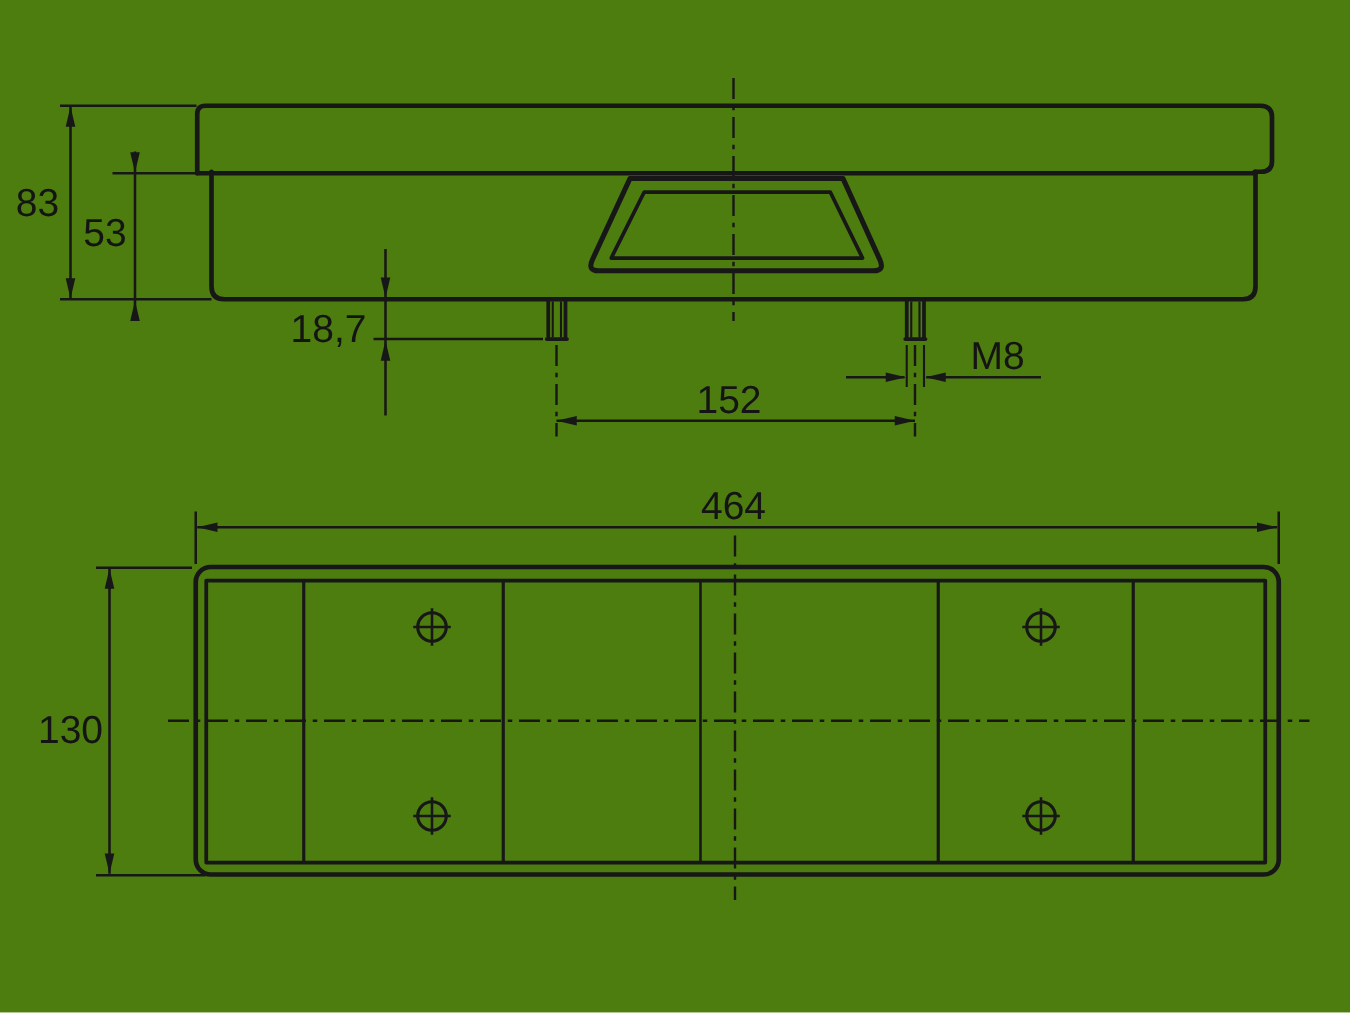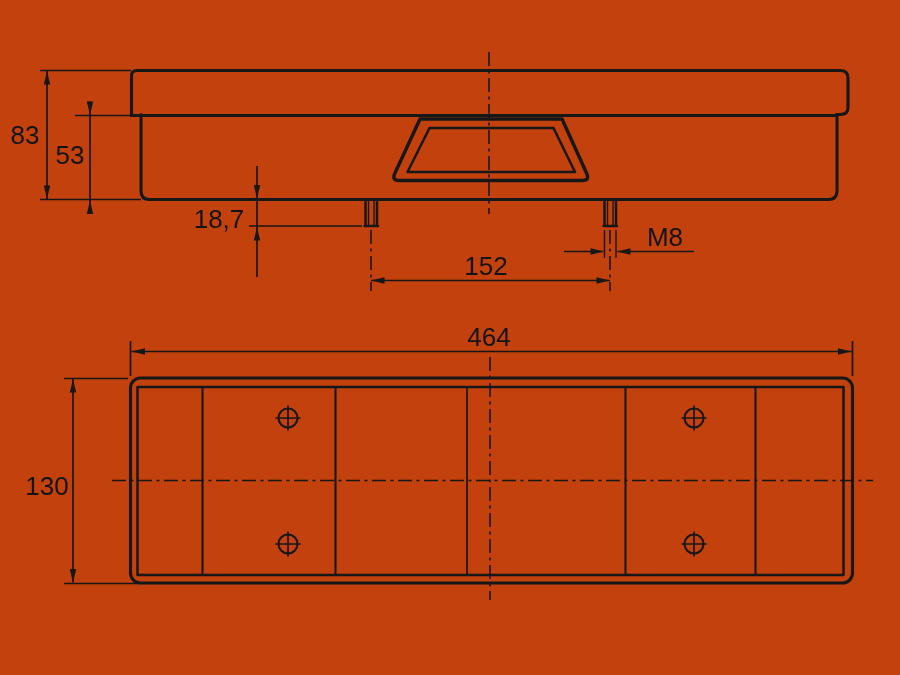--- a/index.html
+++ b/index.html
@@ -1,16 +1,16 @@
 <!DOCTYPE html>
 <html><head>
 <meta charset="utf-8">
 <style>
   html,body{margin:0;padding:0;background:#ffffff;}
-  .stage{position:relative;width:900px;height:675px;background:#c2410c;overflow:hidden;
+  .stage{position:relative;width:900px;height:675px;background:#4d7c0f;overflow:hidden;
          font-family:"Liberation Sans",sans-serif;}
   svg{display:block;}
   .ln{stroke:#171717;fill:none;stroke-linecap:round;stroke-linejoin:round;}
   .w3{stroke-width:3.1;}
   .w34{stroke-width:3.4;}
   .w25{stroke-width:2.5;}
   .w2{stroke-width:2.1;}
   .thin{stroke-width:1.7;stroke-linecap:butt;}
   .hair{stroke-width:1.4;stroke-linecap:butt;}
   .cl{stroke-width:1.6;stroke-dasharray:14 4.5 3 4.5;stroke-linecap:butt;}

